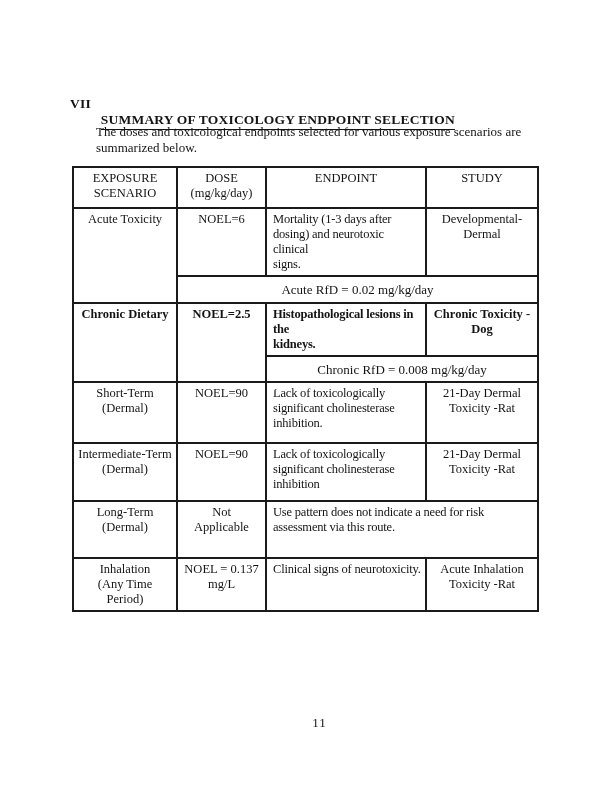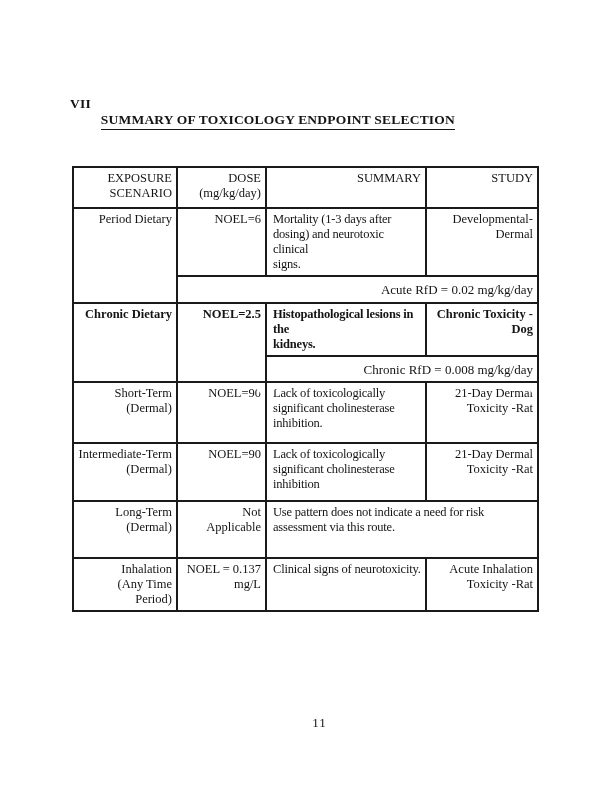--- a/index.html
+++ b/index.html
@@ -44,21 +44,21 @@
     left: 72px;
     top: 166px;
     border-collapse: collapse;
     table-layout: fixed;
     width: 465px;
   }
   .tox td {
     border: 2px solid #1a1a1a;
     font-size: 12.5px;
     line-height: 15px;
-    text-align: right;
+    text-align: center;
     vertical-align: top;
     padding: 3px 4px;
     white-space: pre-line;
     overflow: hidden;
   }
   .tox td.ep {
     text-align: left;
     padding-left: 6px;
     letter-spacing: -0.2px;
   }
@@ -90,40 +90,42 @@
 </head>
 <body>
 
 <div class="page">
 
   <div class="heading">
     <span class="num">VII</span>
     <span class="title-text">SUMMARY OF TOXICOLOGY ENDPOINT SELECTION</span>
   </div>
 
+  <div class="intro">The doses and toxicological endpoints selected for various exposure scenarios are
+summarized below.</div>
 
   <table class="tox">
     <colgroup>
       <col style="width:104px">
       <col style="width:89px">
       <col style="width:160px">
       <col style="width:112px">
     </colgroup>
     <tbody>
       <tr class="h-hdr">
         <td>EXPOSURE
 SCENARIO</td>
         <td>DOSE
 (mg/kg/day)</td>
-        <td>SUMMARY</td>
+        <td>ENDPOINT</td>
         <td>STUDY</td>
       </tr>
 
       <tr class="h-acute">
-        <td rowspan="2">Period Dietary</td>
+        <td rowspan="2">Acute Toxicity</td>
         <td>NOEL=6</td>
         <td class="ep">Mortality (1-3 days after
 dosing) and neurotoxic clinical
 signs.</td>
         <td>Developmental-
 Dermal</td>
       </tr>
 
       <tr class="h-arfd">
         <td colspan="3" class="rfd">Acute RfD = 0.02 mg/kg/day</td>

